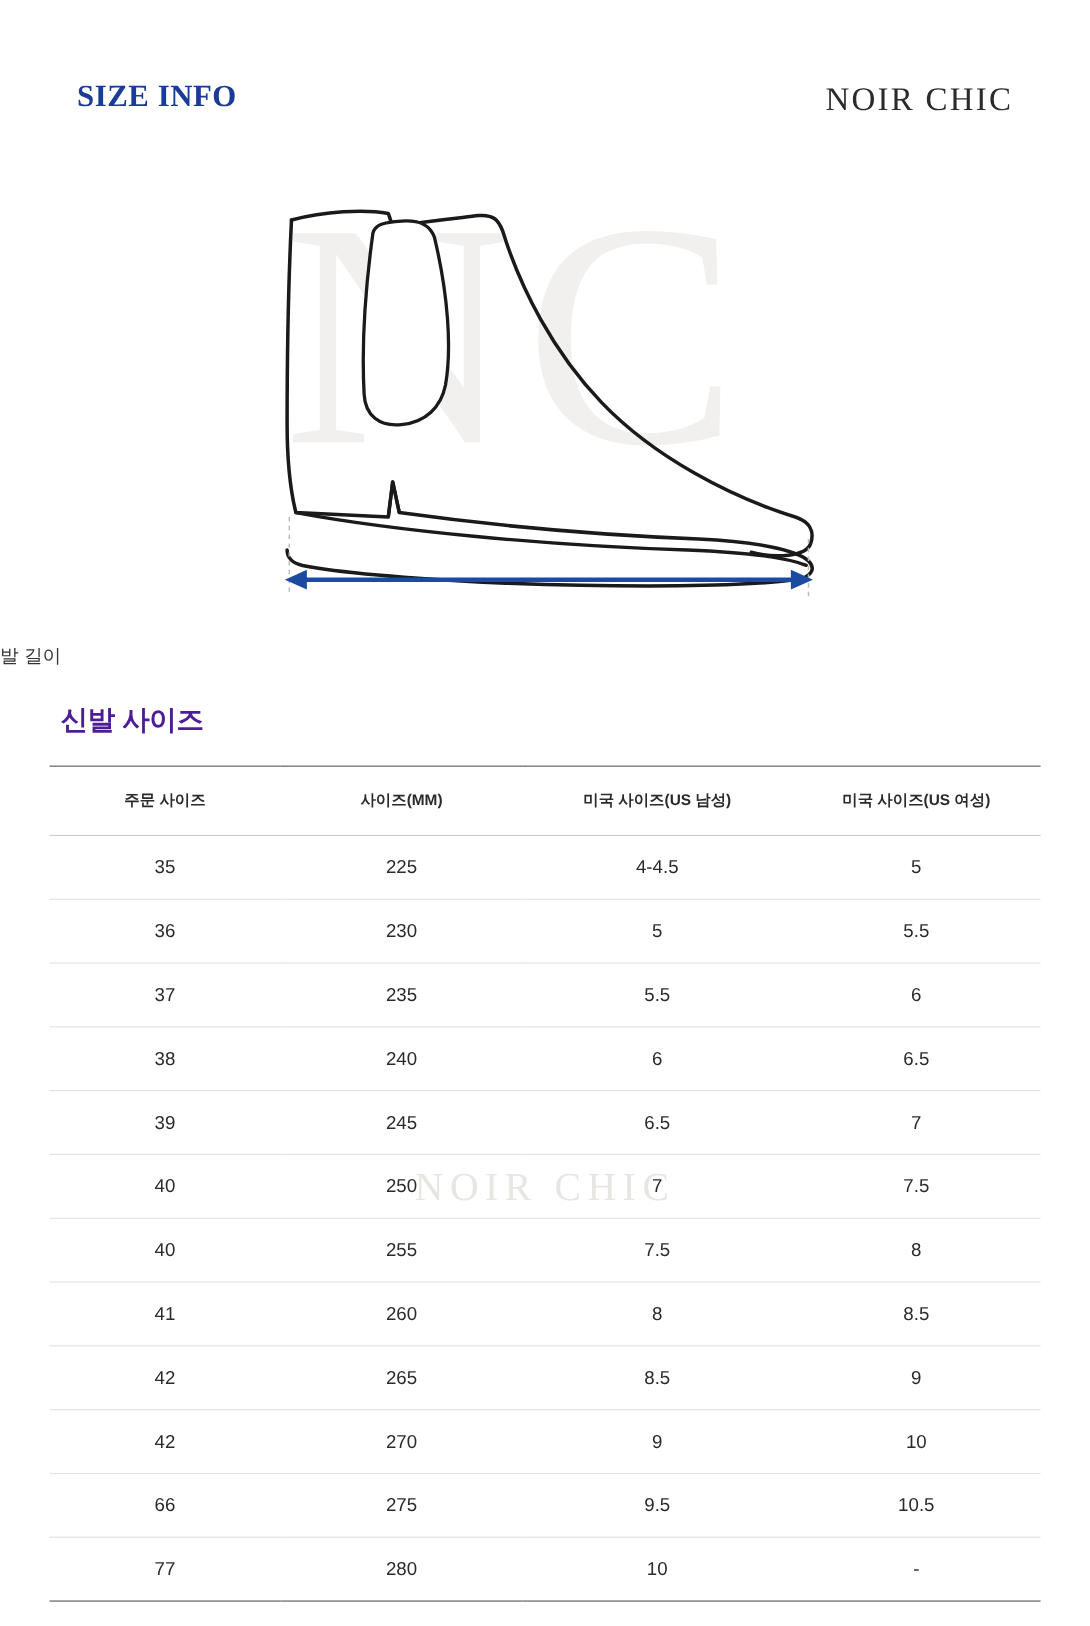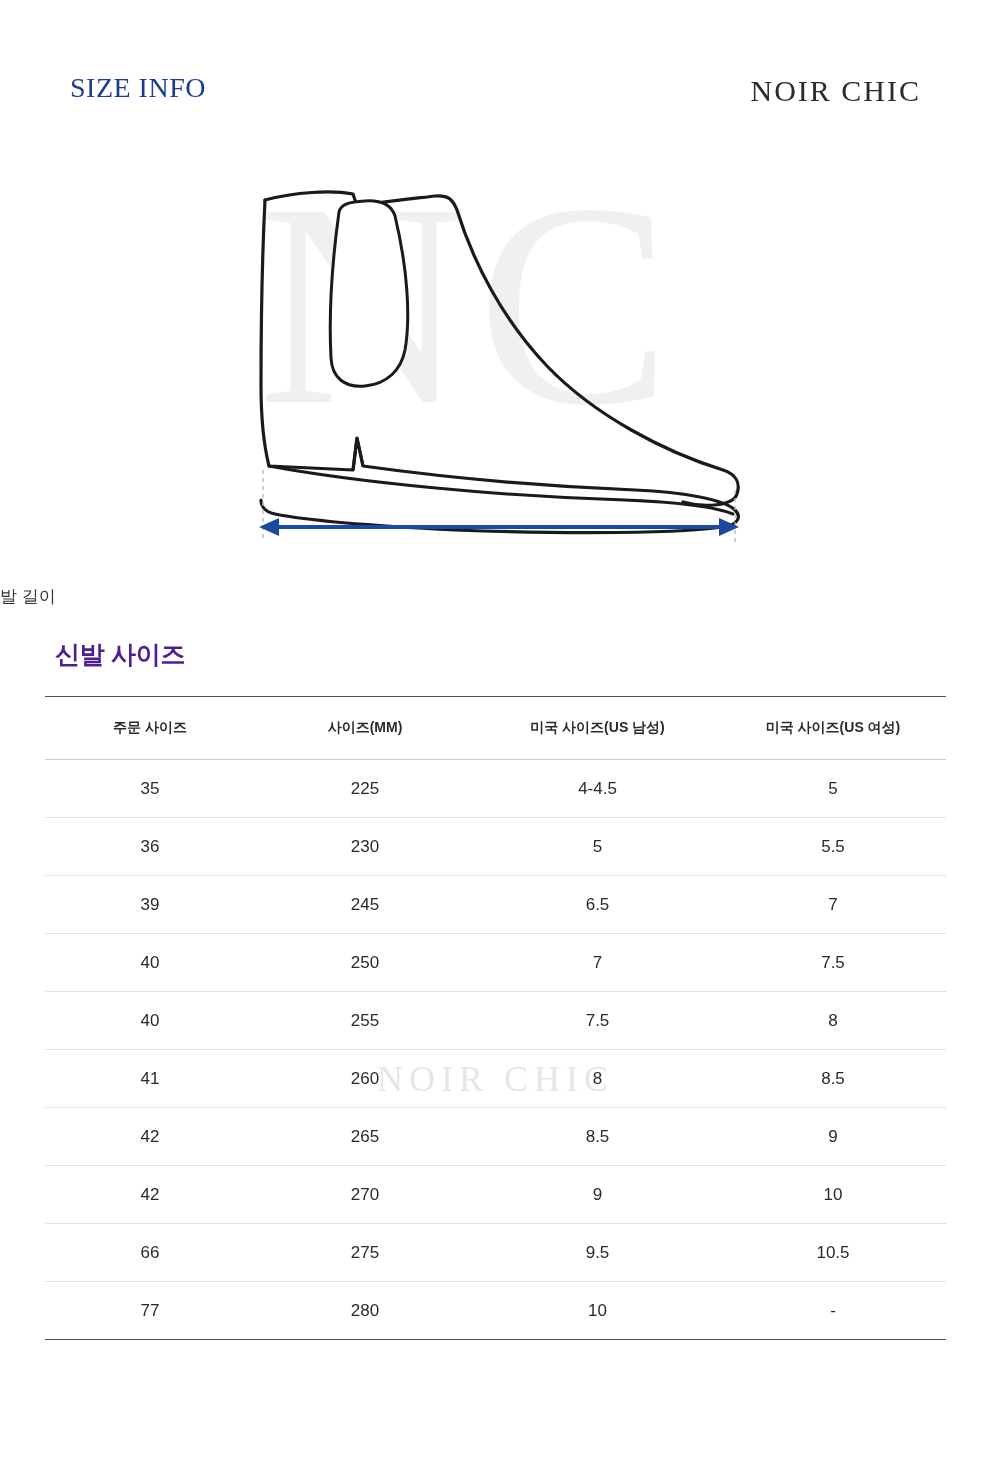--- a/index.html
+++ b/index.html
@@ -29,21 +29,21 @@
     top: 72px;
     left: 0;
     width: 991px;
     height: 60px;
   }
   .title {
     position: absolute;
     left: 70px;
     top: 0;
     font-family: "Liberation Serif", serif;
-    font-weight: normal;
+    font-weight: bold;
     font-size: 28px;
     letter-spacing: 0.5px;
     color: #1b3c96;
   }
   .brand {
     position: absolute;
     right: 70px;
     top: 2px;
     font-family: "Liberation Serif", serif;
     font-size: 30px;
@@ -233,20 +233,32 @@
           <td>4-4.5</td>
           <td>5</td>
         </tr>
         <tr>
           <td>36</td>
           <td>230</td>
           <td>5</td>
           <td>5.5</td>
         </tr>
         <tr>
+          <td>37</td>
+          <td>235</td>
+          <td>5.5</td>
+          <td>6</td>
+        </tr>
+        <tr>
+          <td>38</td>
+          <td>240</td>
+          <td>6</td>
+          <td>6.5</td>
+        </tr>
+        <tr>
           <td>39</td>
           <td>245</td>
           <td>6.5</td>
           <td>7</td>
         </tr>
         <tr>
           <td>40</td>
           <td>250</td>
           <td>7</td>
           <td>7.5</td>

